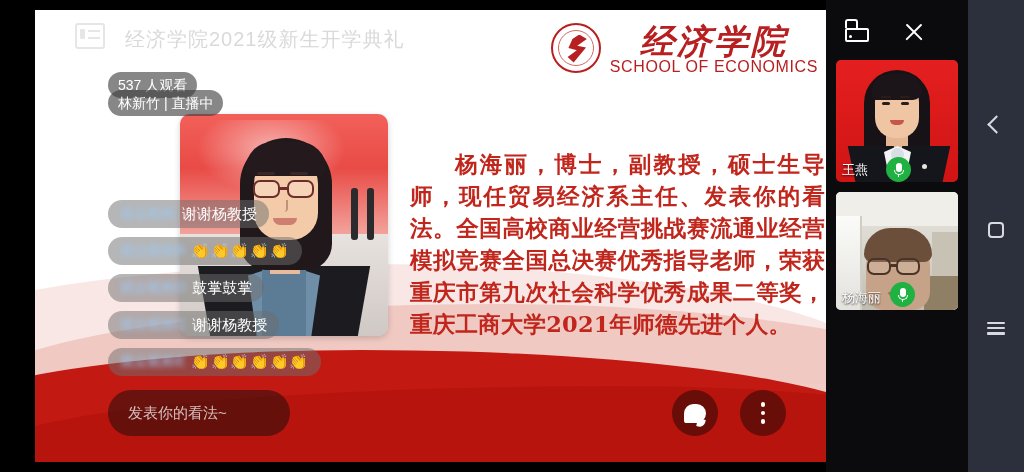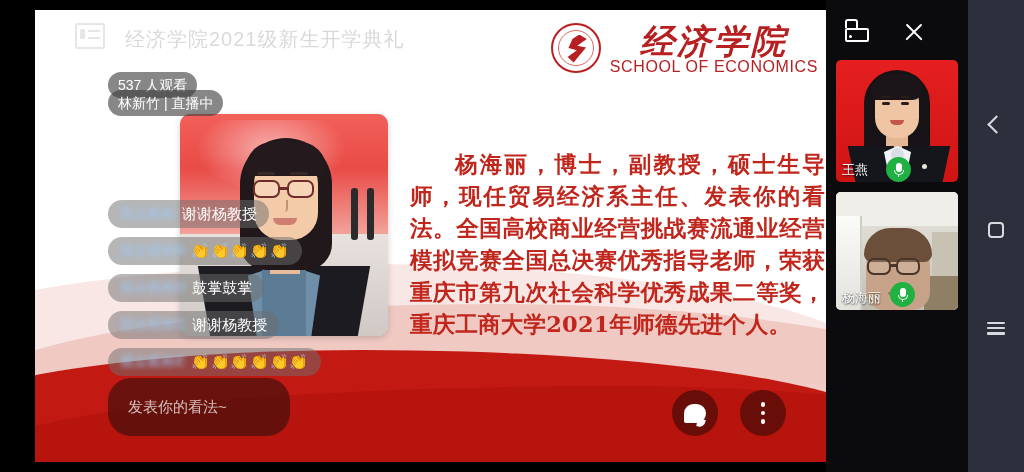--- a/index.html
+++ b/index.html
@@ -235,21 +235,21 @@
     background: rgba(110,110,110,.50);
     border-radius: 15px; padding: 4px 12px 5px 12px;
     margin-bottom: 9px; width: max-content; max-width: 260px;
   }
   .chat-user { color: #9ec8f2; font-size: 14px; line-height: 19px; filter: blur(2.6px); white-space: nowrap; }
   .chat-msg { color: #fff; font-size: 15px; line-height: 19px; white-space: nowrap; }
   .chat-msg.emoji { font-size: 15px; letter-spacing: 1px; }
 
   
   .comment-box {
-    position: absolute; left: 73px; bottom: 26px; width: 182px; height: 58px;
+    position: absolute; left: 73px; bottom: 26px; width: 182px; height: 46px;
     background: rgba(35,12,10,.55); border-radius: 23px;
     display: flex; align-items: center; padding: 0 20px;
   }
   .comment-ph { color: rgba(255,255,255,.72); font-size: 15px; line-height: 20px; }
 
   .round-btn {
     position: absolute; bottom: 26px; width: 46px; height: 46px; border-radius: 50%;
     background: rgba(40,8,6,.55); display:flex; align-items:center; justify-content:center;
   }
   .btn-chat { left: 637px; }

